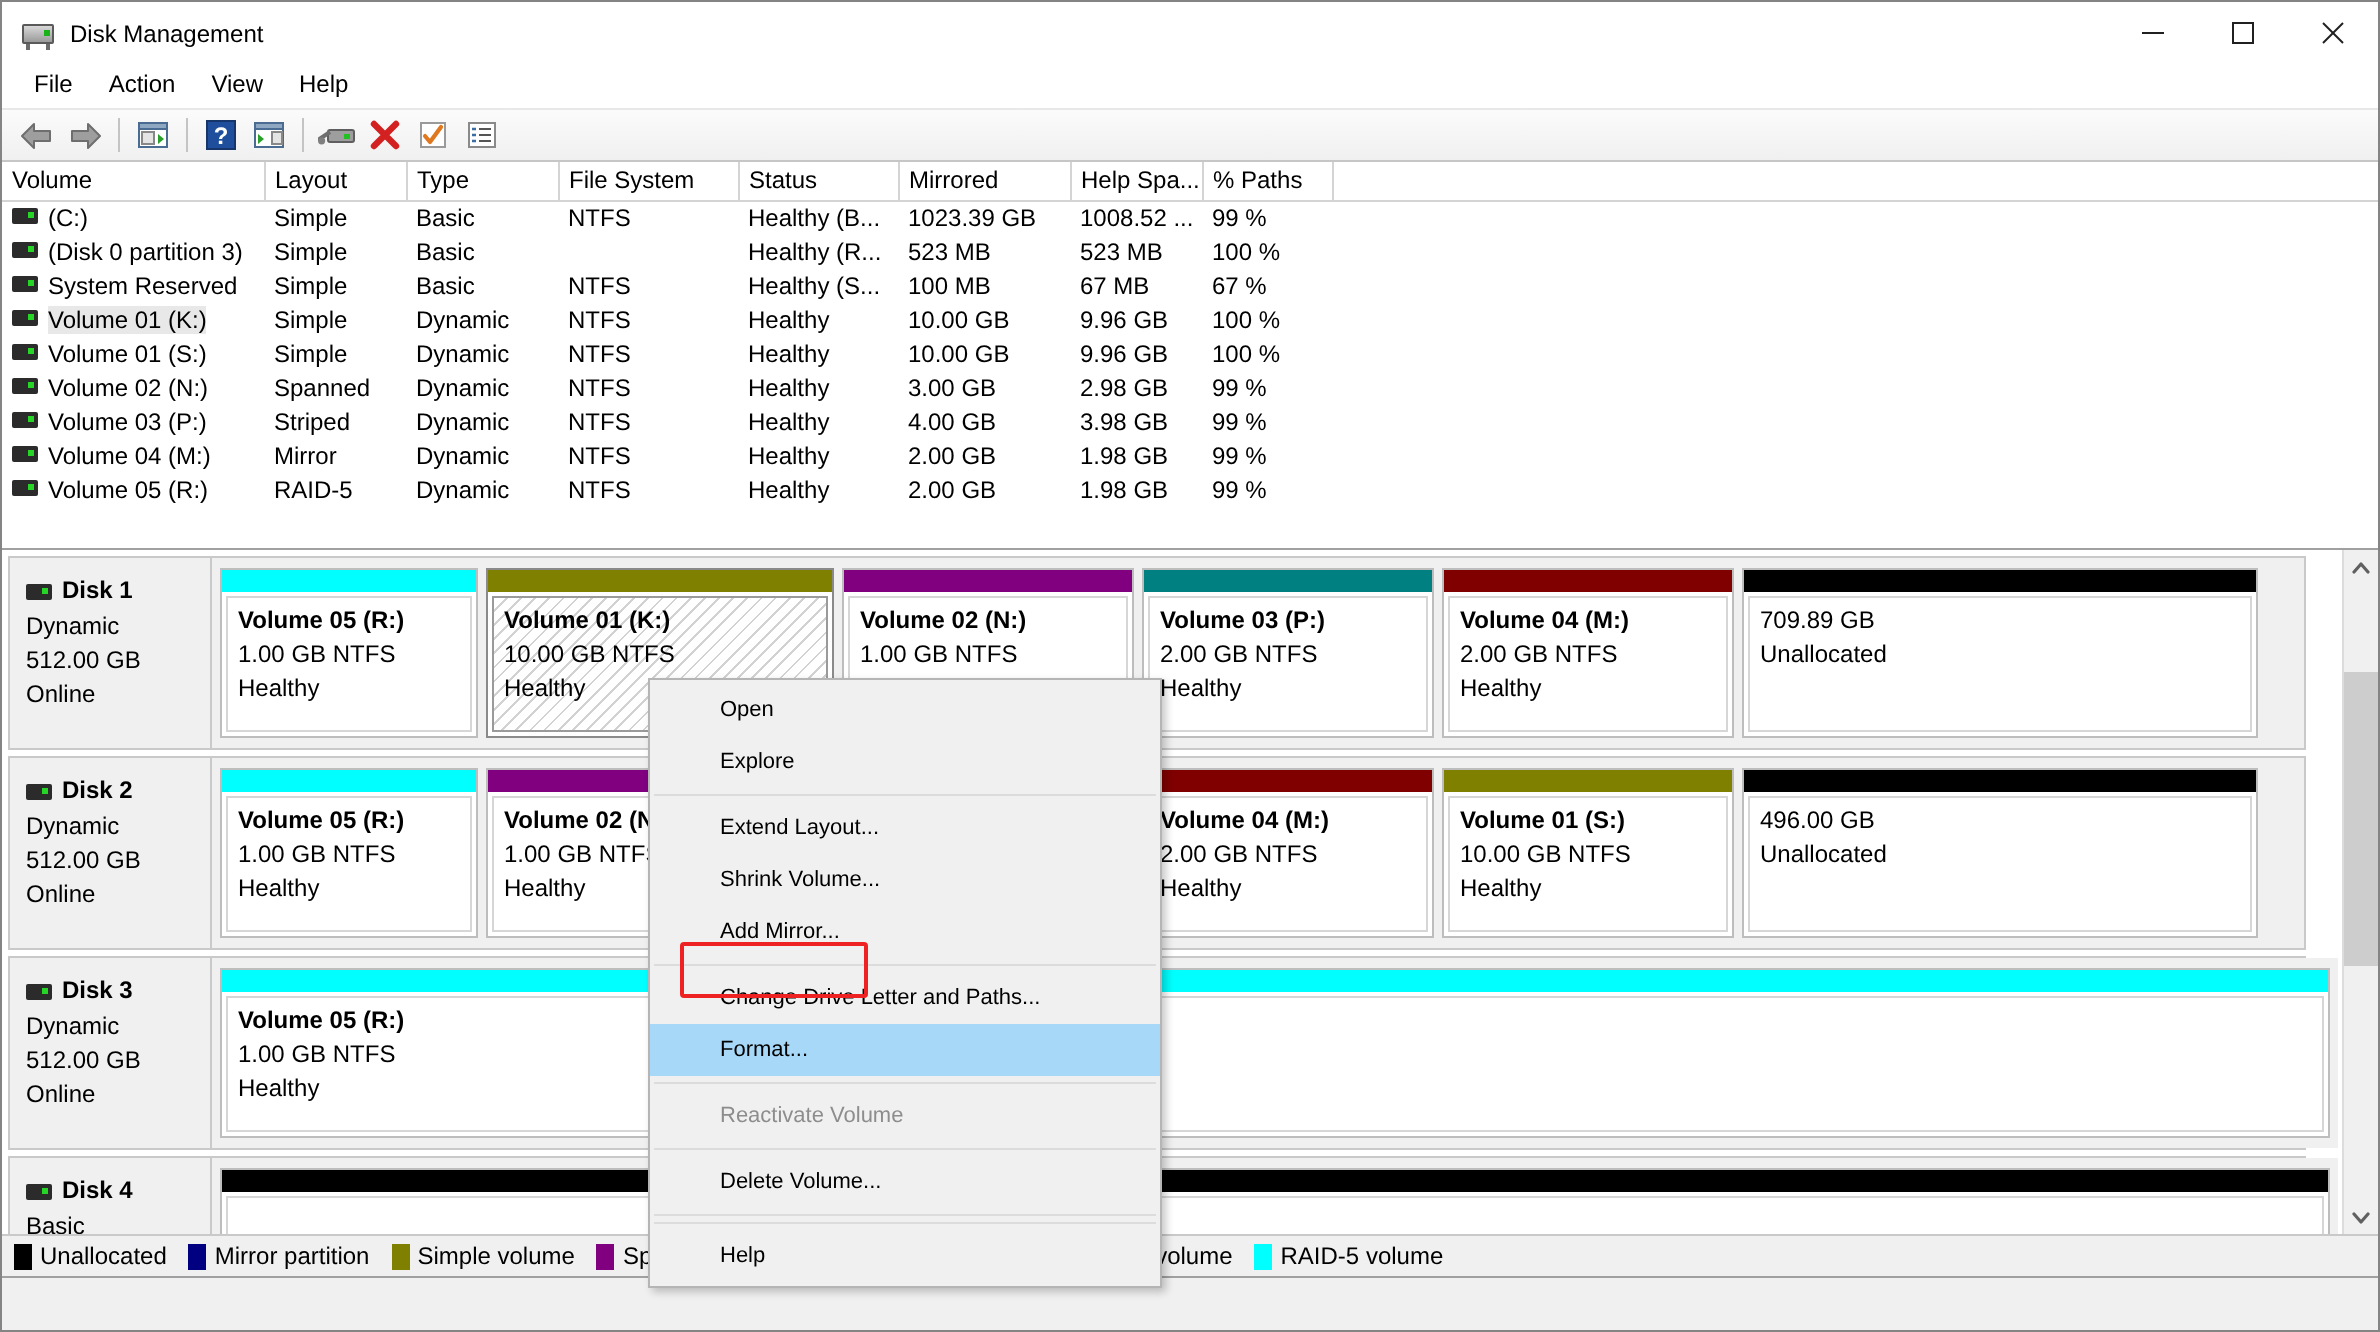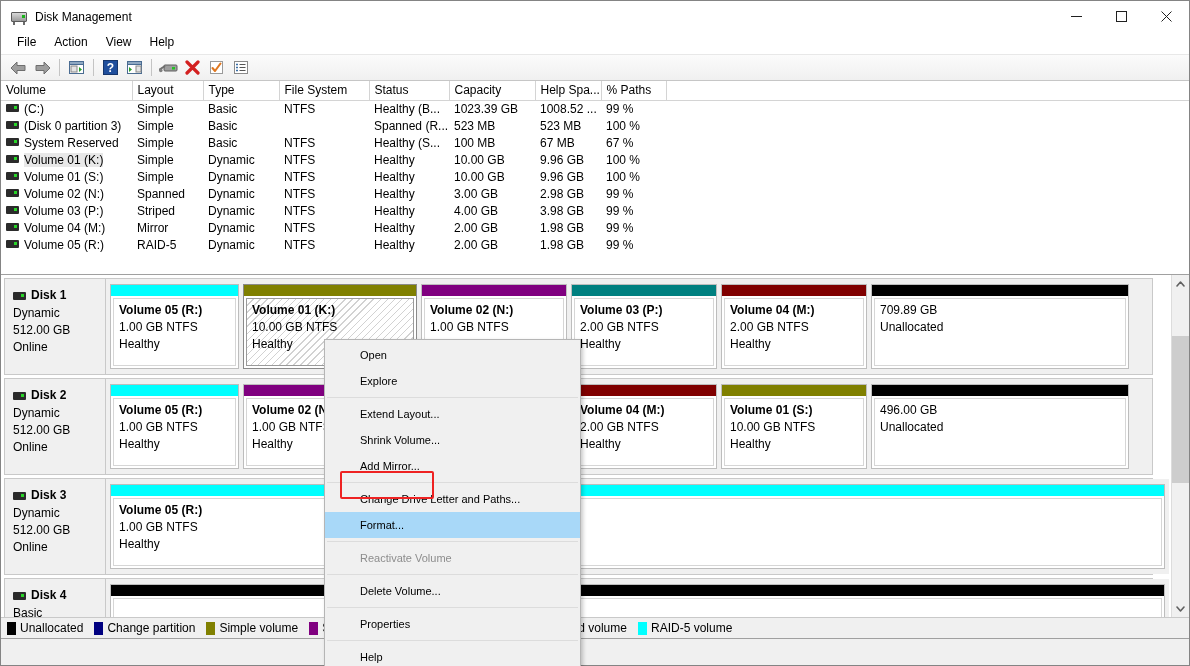--- a/index.html
+++ b/index.html
@@ -279,21 +279,21 @@
           <col style="width: 65px;">
           <col style="width: 523px;">
         </colgroup>
       <thead>
           <tr id="vl-head">
             <th>Volume</th>
             <th>Layout</th>
             <th>Type</th>
             <th>File System</th>
             <th>Status</th>
-            <th>Capacity</th>
+            <th>Mirrored</th>
             <th>Help Spa...</th>
             <th>% Paths</th>
             <th></th>
           </tr>
         </thead>
       <tbody id="vl-body">
           <tr class="vrow">
             <td class="cvol"><span class="vicon"><i></i><b></b></span><span class="vtext">(C:)</span></td>
             <td>Simple</td>
             <td>Basic</td>
@@ -302,21 +302,21 @@
             <td>1023.39 GB</td>
             <td>1008.52 ...</td>
             <td>99 %</td>
             <td></td>
           </tr>
           <tr class="vrow">
             <td class="cvol"><span class="vicon"><i></i><b></b></span><span class="vtext">(Disk 0 partition 3)</span></td>
             <td>Simple</td>
             <td>Basic</td>
             <td></td>
-            <td>Spanned (R...</td>
+            <td>Healthy (R...</td>
             <td>523 MB</td>
             <td>523 MB</td>
             <td>100 %</td>
             <td></td>
           </tr>
           <tr class="vrow">
             <td class="cvol"><span class="vicon"><i></i><b></b></span><span class="vtext">System Reserved</span></td>
             <td>Simple</td>
             <td>Basic</td>
             <td>NTFS</td>
@@ -586,21 +586,21 @@
     </div>
   </div>
 
   <div class="legend" id="legend-bar">
       <div class="lgitem">
         <span class="lgsw" style="background: rgb(0, 0, 0);"></span>
         <span>Unallocated</span>
       </div>
       <div class="lgitem">
         <span class="lgsw" style="background: rgb(0, 0, 128);"></span>
-        <span>Change partition</span>
+        <span>Mirror partition</span>
       </div>
       <div class="lgitem">
         <span class="lgsw" style="background: rgb(128, 128, 0);"></span>
         <span>Simple volume</span>
       </div>
       <div class="lgitem">
         <span class="lgsw" style="background: rgb(128, 0, 128);"></span>
         <span>Spanned volume</span>
       </div>
       <div class="lgitem">
@@ -630,19 +630,18 @@
       <div class="ctxitem">Shrink Volume...</div>
       <div class="ctxitem">Add Mirror...</div>
       <div class="ctxsep"></div>
       <div class="ctxitem">Change Drive Letter and Paths...</div>
       <div class="ctxitem highlight">Format...</div>
       <div class="ctxsep"></div>
       <div class="ctxitem disabled">Reactivate Volume</div>
       <div class="ctxsep"></div>
       <div class="ctxitem">Delete Volume...</div>
       <div class="ctxsep"></div>
-      <div class="ctxitem">Properties</div>
       <div class="ctxsep"></div>
       <div class="ctxitem">Help</div>
     </div>
   <div class="ctxhl-box"></div>
 
 </div>
 
 </body></html>

